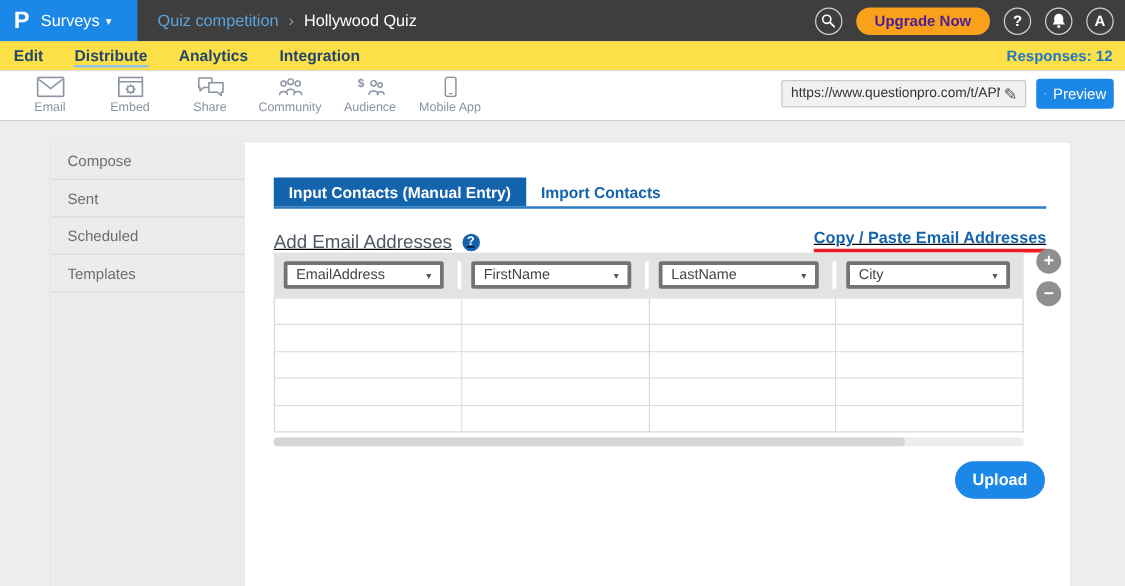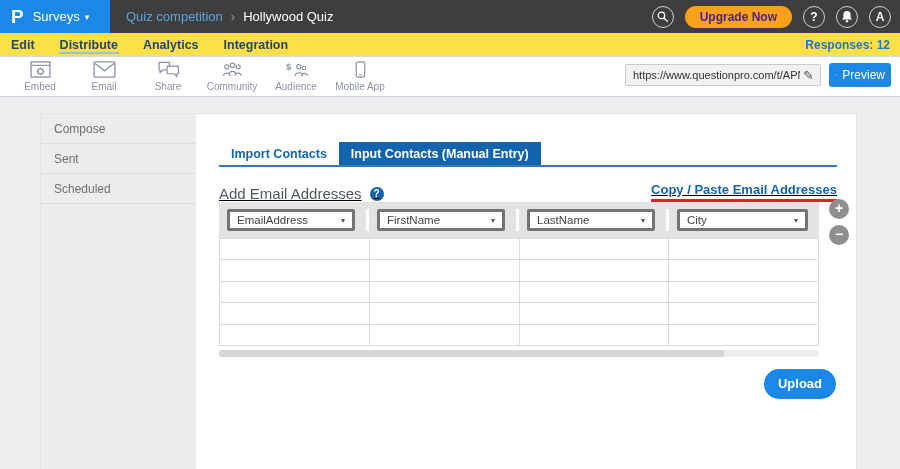--- a/index.html
+++ b/index.html
@@ -135,34 +135,34 @@
   <span class="nav-item">Edit</span>
   <span class="nav-item active">Distribute</span>
   <span class="nav-item">Analytics</span>
   <span class="nav-item">Integration</span>
   <span class="responses">Responses: 12</span>
 </div>
 
 <div class="toolbar">
   <div class="tool-items">
     <div class="tool-item">
+      <svg width="23" height="17" viewBox="0 0 24 18">
+        <rect x="1" y="1" width="22" height="16" rx="1" fill="none" stroke="currentColor" stroke-width="1.4"></rect>
+        <path d="M2 2.6 L12 10.4 L22 2.6" fill="none" stroke="currentColor" stroke-width="1.4"></path>
+      </svg>
+      <span class="tool-label">Email</span>
+    </div>
+    <div class="tool-item">
       <svg width="21" height="17" viewBox="0 0 22 18">
         <rect x="1" y="1" width="20" height="16" fill="none" stroke="currentColor" stroke-width="1.4"></rect>
         <line x1="1" y1="4.6" x2="21" y2="4.6" stroke="currentColor" stroke-width="1.2"></line>
         <circle cx="11" cy="11" r="2.7" fill="none" stroke="currentColor" stroke-width="1.3"></circle>
         <path d="M11 6.8 v1.4 M11 13.8 v1.4 M6.8 11 h1.4 M13.8 11 h1.4 M8 8 l1 1 M14 14 l-1 -1 M14 8 l-1 1 M8 14 l1 -1" stroke="currentColor" stroke-width="1.1"></path>
       </svg>
       <span class="tool-label">Embed</span>
-    </div>
-    <div class="tool-item">
-      <svg width="23" height="17" viewBox="0 0 24 18">
-        <rect x="1" y="1" width="22" height="16" rx="1" fill="none" stroke="currentColor" stroke-width="1.4"></rect>
-        <path d="M2 2.6 L12 10.4 L22 2.6" fill="none" stroke="currentColor" stroke-width="1.4"></path>
-      </svg>
-      <span class="tool-label">Email</span>
     </div>
     <div class="tool-item">
       <svg width="23" height="17" viewBox="0 0 24 18">
         <path d="M2 1.5 h11 v8 h-7 l-3 3 v-3 h-1 z" fill="#fff" stroke="currentColor" stroke-width="1.3" stroke-linejoin="round"></path>
         <path d="M10.5 5.5 h12 v8 h-1.5 v3 l-3 -3 h-7.5 z" fill="#fff" stroke="currentColor" stroke-width="1.3" stroke-linejoin="round"></path>
       </svg>
       <span class="tool-label">Share</span>
     </div>
     <div class="tool-item">
       <svg width="23" height="17" viewBox="0 0 24 18">
@@ -211,28 +211,31 @@
   <div class="sidebar">
     <div class="side-item">
       <span>Compose</span>
     </div>
     <div class="side-item">
       <span>Sent</span>
     </div>
     <div class="side-item">
       <span>Scheduled</span>
     </div>
+    <div class="side-item">
+      <span>Templates</span>
+    </div>
   </div>
 
   <div class="content">
 
 
     <div class="tabs">
+      <span class="tab active">Input Contacts (Manual Entry)</span>
       <span class="tab inactive">Import Contacts</span>
-      <span class="tab active">Input Contacts (Manual Entry)</span>
     </div>
 
     <div class="section-row">
       <div class="section-left">
         <span>Add Email Addresses</span>
         <span class="help-dot">?</span>
       </div>
       <div class="copy-link-wrap">
         <a class="copy-link">Copy / Paste Email Addresses</a>
         <div class="red-underline"></div>

